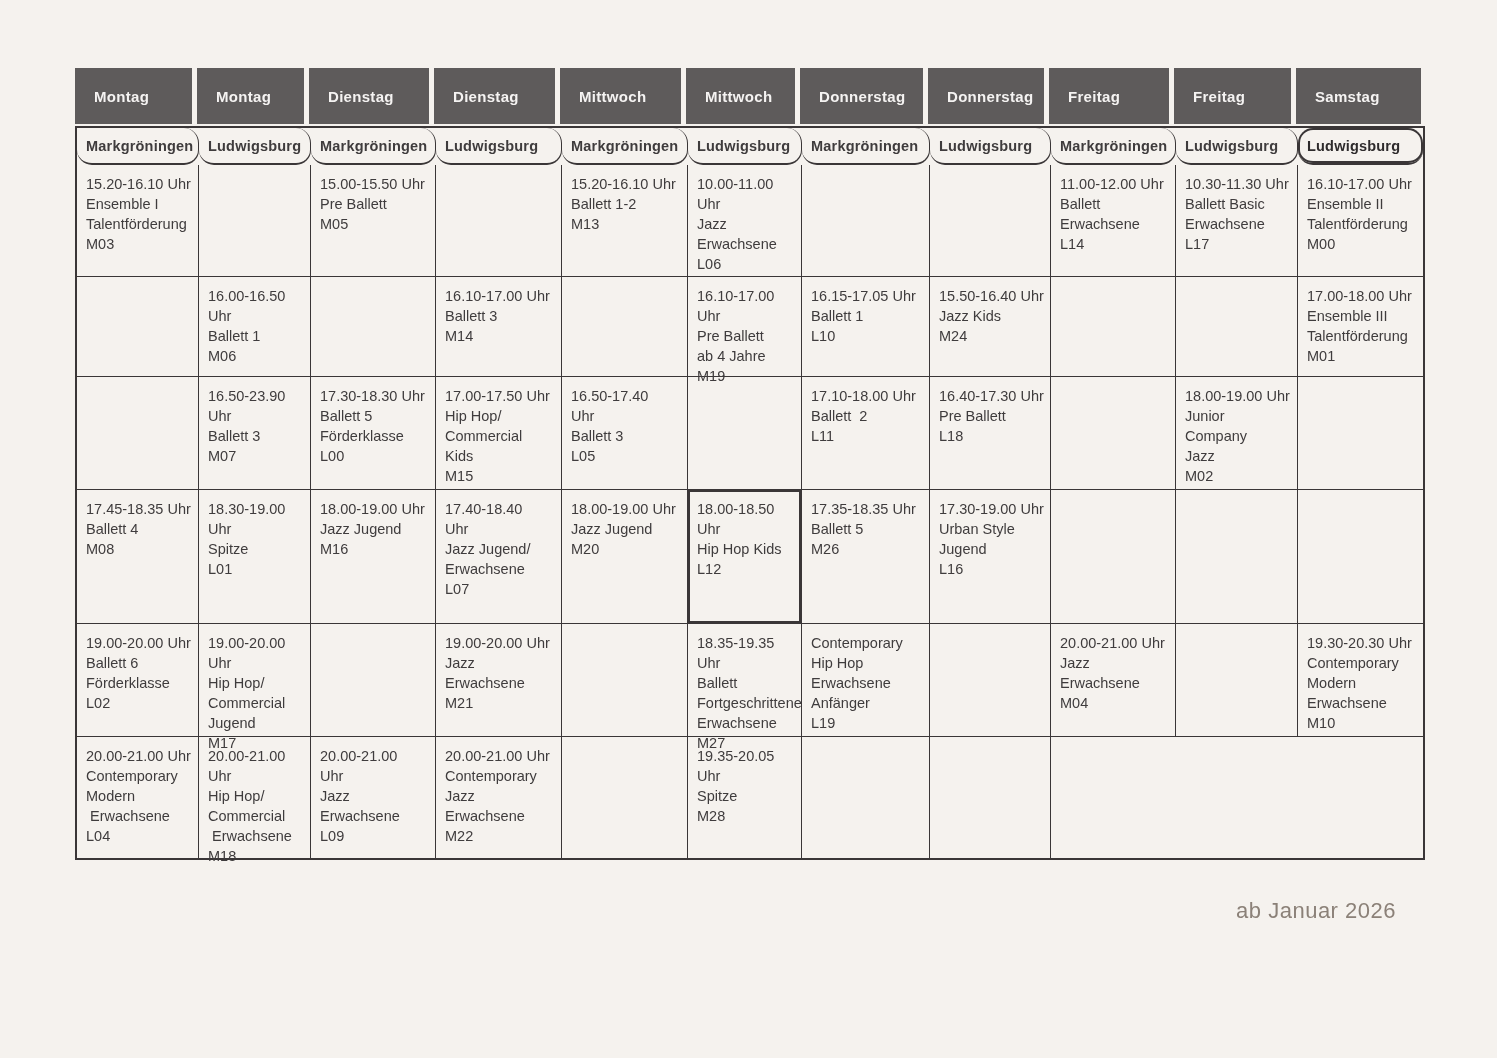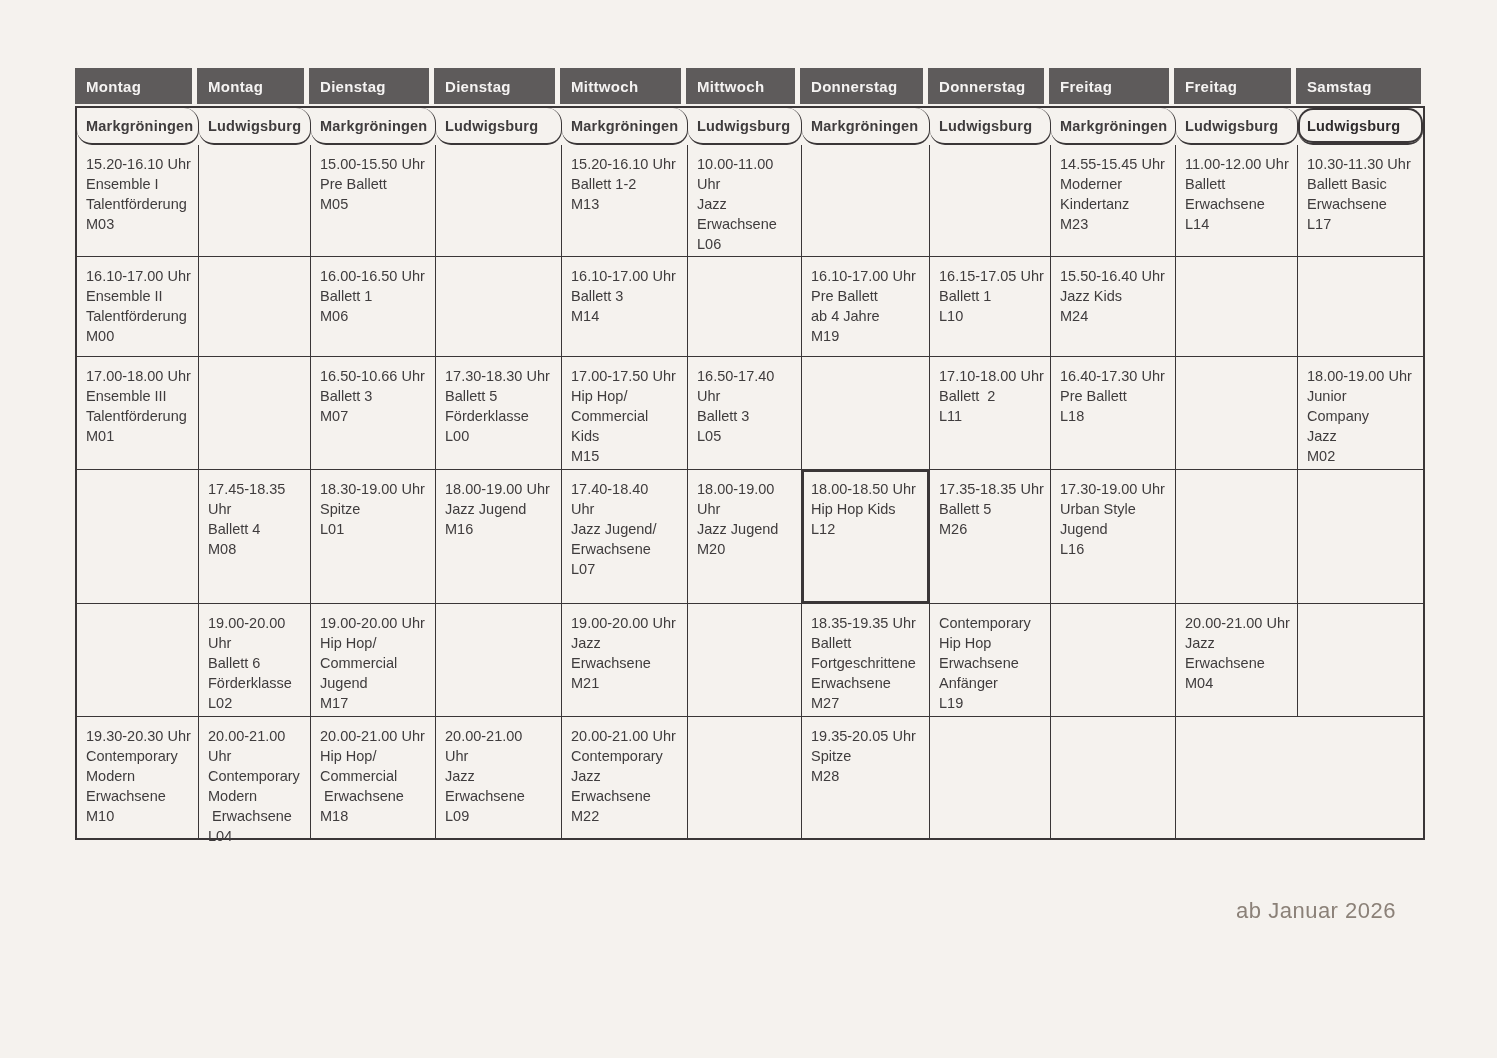--- a/index.html
+++ b/index.html
@@ -27,24 +27,24 @@
     display:grid;
     grid-template-columns:122px 112px 125px 126px 126px 114px 128px 121px 125px 122px 125px;
     margin-bottom:2px;
   }
   .day-cell{
     background:var(--header-bg);
     color:var(--header-text);
     font-weight:bold;
     font-size:15px;
     letter-spacing:.3px;
-    height:36px;
+    height:56px;
     display:flex;
     align-items:center;
-    padding-left:11px;
+    padding-left:19px;
     border-right:5px solid var(--bg);
   }
   .day-cell:last-child{border-right:none;}
 
   
   .body-grid{
     display:grid;
     grid-template-columns:122px 112px 125px 126px 126px 114px 128px 121px 125px 122px 125px;
     grid-template-rows:37px 112px 100px 113px 134px 113px 121px;
     border:2px solid var(--border);
@@ -115,37 +115,36 @@
         <div class="loc-cell">Ludwigsburg</div>
         <div class="loc-cell emph">Ludwigsburg</div>
         <div class="cell"><div>15.20-16.10 Uhr</div><div>Ensemble I</div><div>Talentförderung</div><div>M03</div></div>
         <div class="cell"></div>
         <div class="cell"><div>15.00-15.50 Uhr</div><div>Pre Ballett</div><div>M05</div></div>
         <div class="cell"></div>
         <div class="cell"><div>15.20-16.10 Uhr</div><div>Ballett 1-2</div><div>M13</div></div>
         <div class="cell"><div>10.00-11.00</div><div>Uhr</div><div>Jazz</div><div>Erwachsene</div><div>L06</div></div>
         <div class="cell"></div>
         <div class="cell"></div>
-        <div class="cell"><div>14.55-15.45 Uhr</div><div>Moderner</div><div>Kindertanz</div><div>M23</div></div>
         <div class="cell"><div>11.00-12.00 Uhr</div><div>Ballett</div><div>Erwachsene</div><div>L14</div></div>
         <div class="cell"><div>10.30-11.30 Uhr</div><div>Ballett Basic</div><div>Erwachsene</div><div>L17</div></div>
         <div class="cell"><div>16.10-17.00 Uhr</div><div>Ensemble II</div><div>Talentförderung</div><div>M00</div></div>
         <div class="cell"></div>
         <div class="cell"><div>16.00-16.50 Uhr</div><div>Ballett 1</div><div>M06</div></div>
         <div class="cell"></div>
         <div class="cell"><div>16.10-17.00 Uhr</div><div>Ballett 3</div><div>M14</div></div>
         <div class="cell"></div>
         <div class="cell"><div>16.10-17.00 Uhr</div><div>Pre Ballett</div><div>ab 4 Jahre</div><div>M19</div></div>
         <div class="cell"><div>16.15-17.05 Uhr</div><div>Ballett 1</div><div>L10</div></div>
         <div class="cell"><div>15.50-16.40 Uhr</div><div>Jazz Kids</div><div>M24</div></div>
         <div class="cell"></div>
         <div class="cell"></div>
         <div class="cell"><div>17.00-18.00 Uhr</div><div>Ensemble III</div><div>Talentförderung</div><div>M01</div></div>
         <div class="cell"></div>
-        <div class="cell"><div>16.50-10.66 Uhr</div><div>Ballett 3</div><div>M07</div></div>
+        <div class="cell"><div>16.50-23.90 Uhr</div><div>Ballett 3</div><div>M07</div></div>
         <div class="cell"><div>17.30-18.30 Uhr</div><div>Ballett 5</div><div>Förderklasse</div><div>L00</div></div>
         <div class="cell"><div>17.00-17.50 Uhr</div><div>Hip Hop/</div><div>Commercial</div><div>Kids</div><div>M15</div></div>
         <div class="cell"><div>16.50-17.40</div><div>Uhr</div><div>Ballett 3</div><div>L05</div></div>
         <div class="cell"></div>
         <div class="cell"><div>17.10-18.00 Uhr</div><div>Ballett  2</div><div>L11</div></div>
         <div class="cell"><div>16.40-17.30 Uhr</div><div>Pre Ballett</div><div>L18</div></div>
         <div class="cell"></div>
         <div class="cell"><div>18.00-19.00 Uhr</div><div>Junior</div><div>Company</div><div>Jazz</div><div>M02</div></div>
         <div class="cell"></div>
         <div class="cell"><div>17.45-18.35 Uhr</div><div>Ballett 4</div><div>M08</div></div>

